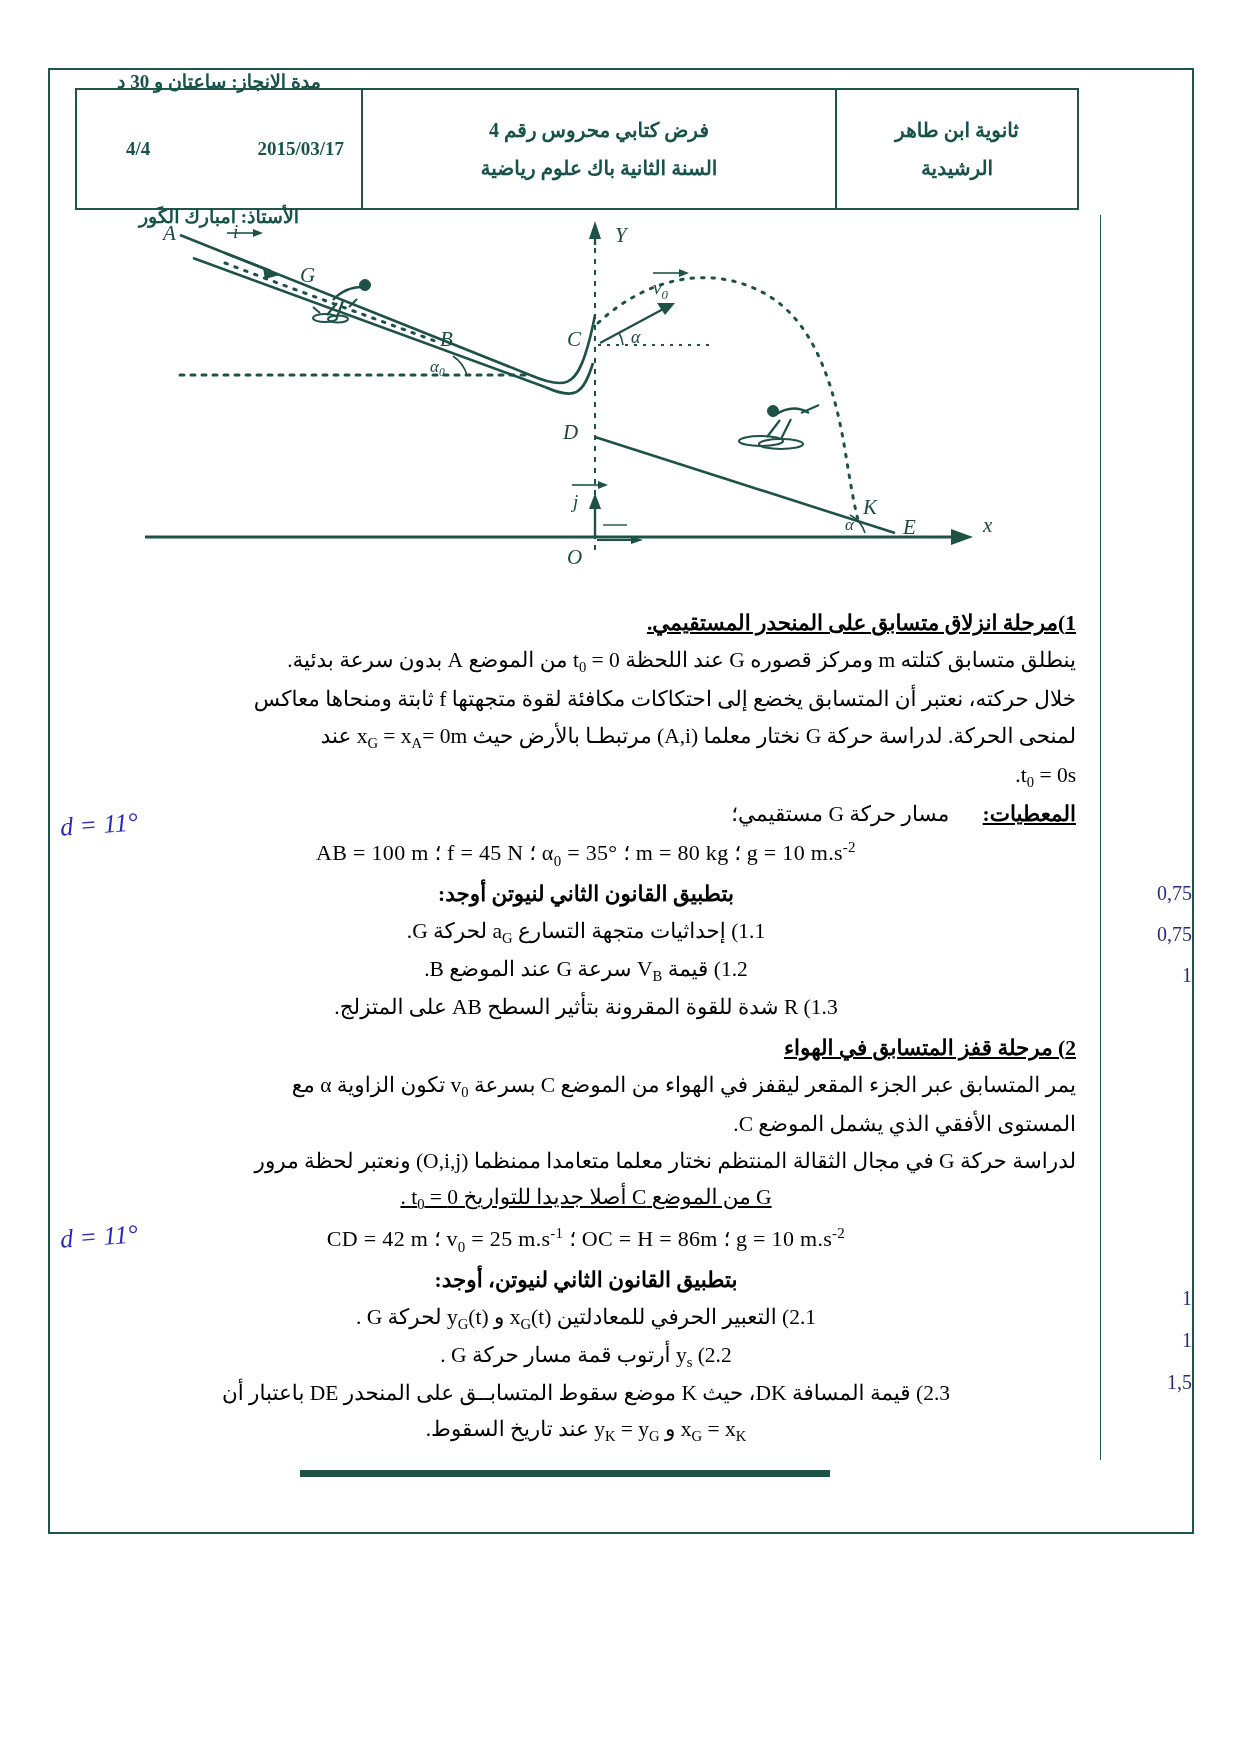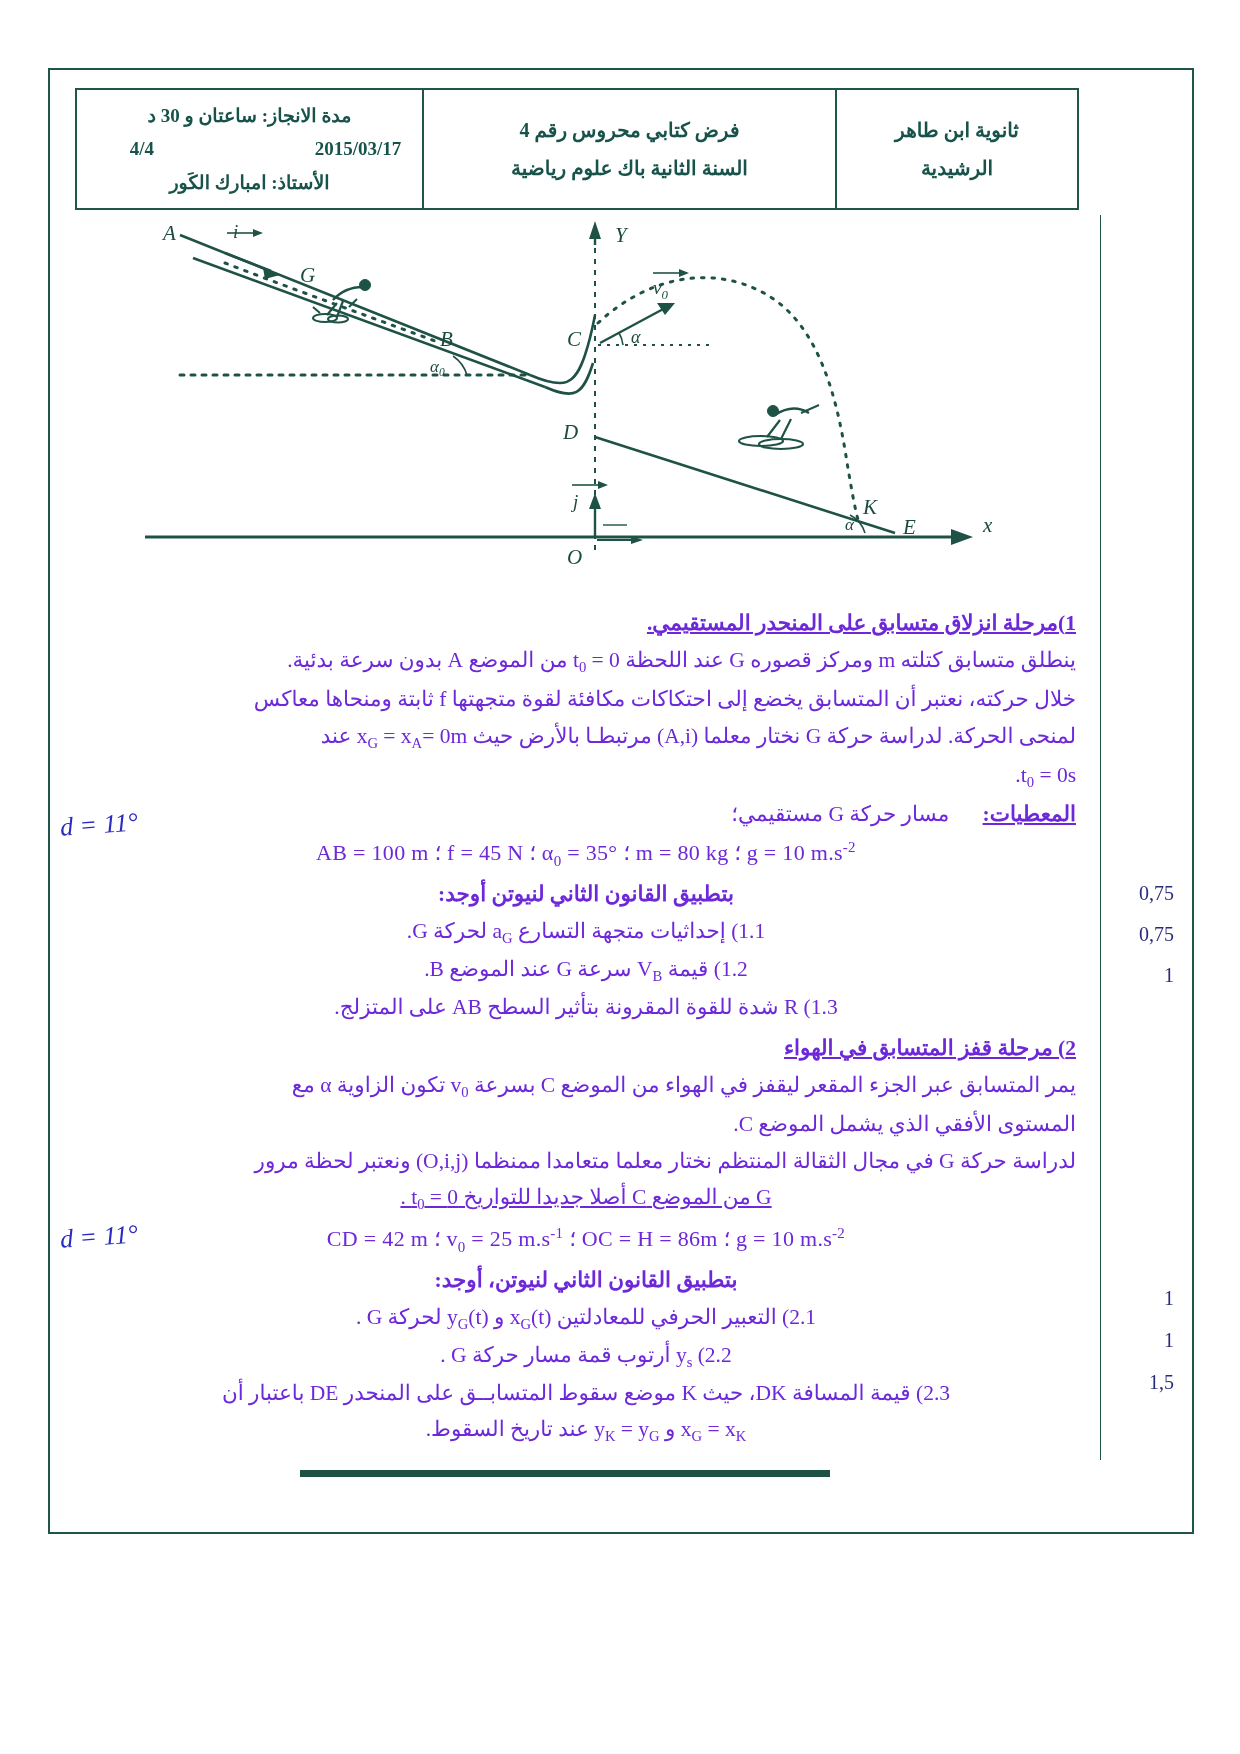--- a/index.html
+++ b/index.html
@@ -28,60 +28,60 @@
   }
   .hdr-cell{
     display:flex;flex-direction:column;
     align-items:center;justify-content:center;
     color:#17534a;
     font-weight:bold;
     text-align:center;
   }
   .hdr-right{width:240px;border-left:2px solid #20564a;font-size:20px;line-height:1.9;}
   .hdr-mid{flex:1;border-left:2px solid #20564a;font-size:20px;line-height:1.9;}
-  .hdr-left{width:345px;font-size:19px;line-height:1.75;}
+  .hdr-left{width:284px;font-size:19px;line-height:1.75;gap:34px;}
   .hdr-row{display:flex;justify-content:space-between;width:88%;}
   .hdr-row span{display:inline-block;margin-left:32px;}
   
   .figure{
     position:absolute;
     left:75px;top:215px;
     width:1000px;height:375px;
   }
   .fig-label{
     position:absolute;
     font-family:"Liberation Serif", serif;
     font-size:21px;
     color:#1b4a3f;
   }
   .fig-label.ital{font-style:italic;}
   
   .note{
     position:absolute;
-    right:66px;
+    right:48px;
     font-family:"Liberation Serif", serif;
     font-size:20px;
     color:#2a2a7a;
   }
   .vline{
     position:absolute;
     left:1100px;top:215px;
     width:0;height:1245px;
     border-left:1.5px solid #20564a;
   }
   
   .content{
     position:absolute;
     left:96px;top:600px;
     width:980px;
     direction:rtl;
     text-align:right;
     font-size:21.5px;
     line-height:1.62;
-    color:#6d28d9;
+    color:#000000;
   }
   .ttl{
     font-weight:bold;
     text-decoration:underline;
     display:block;
     margin-top:6px;
   }
   .para{margin:2px 0 2px 0;}
   .data-line{
     text-align:center;

